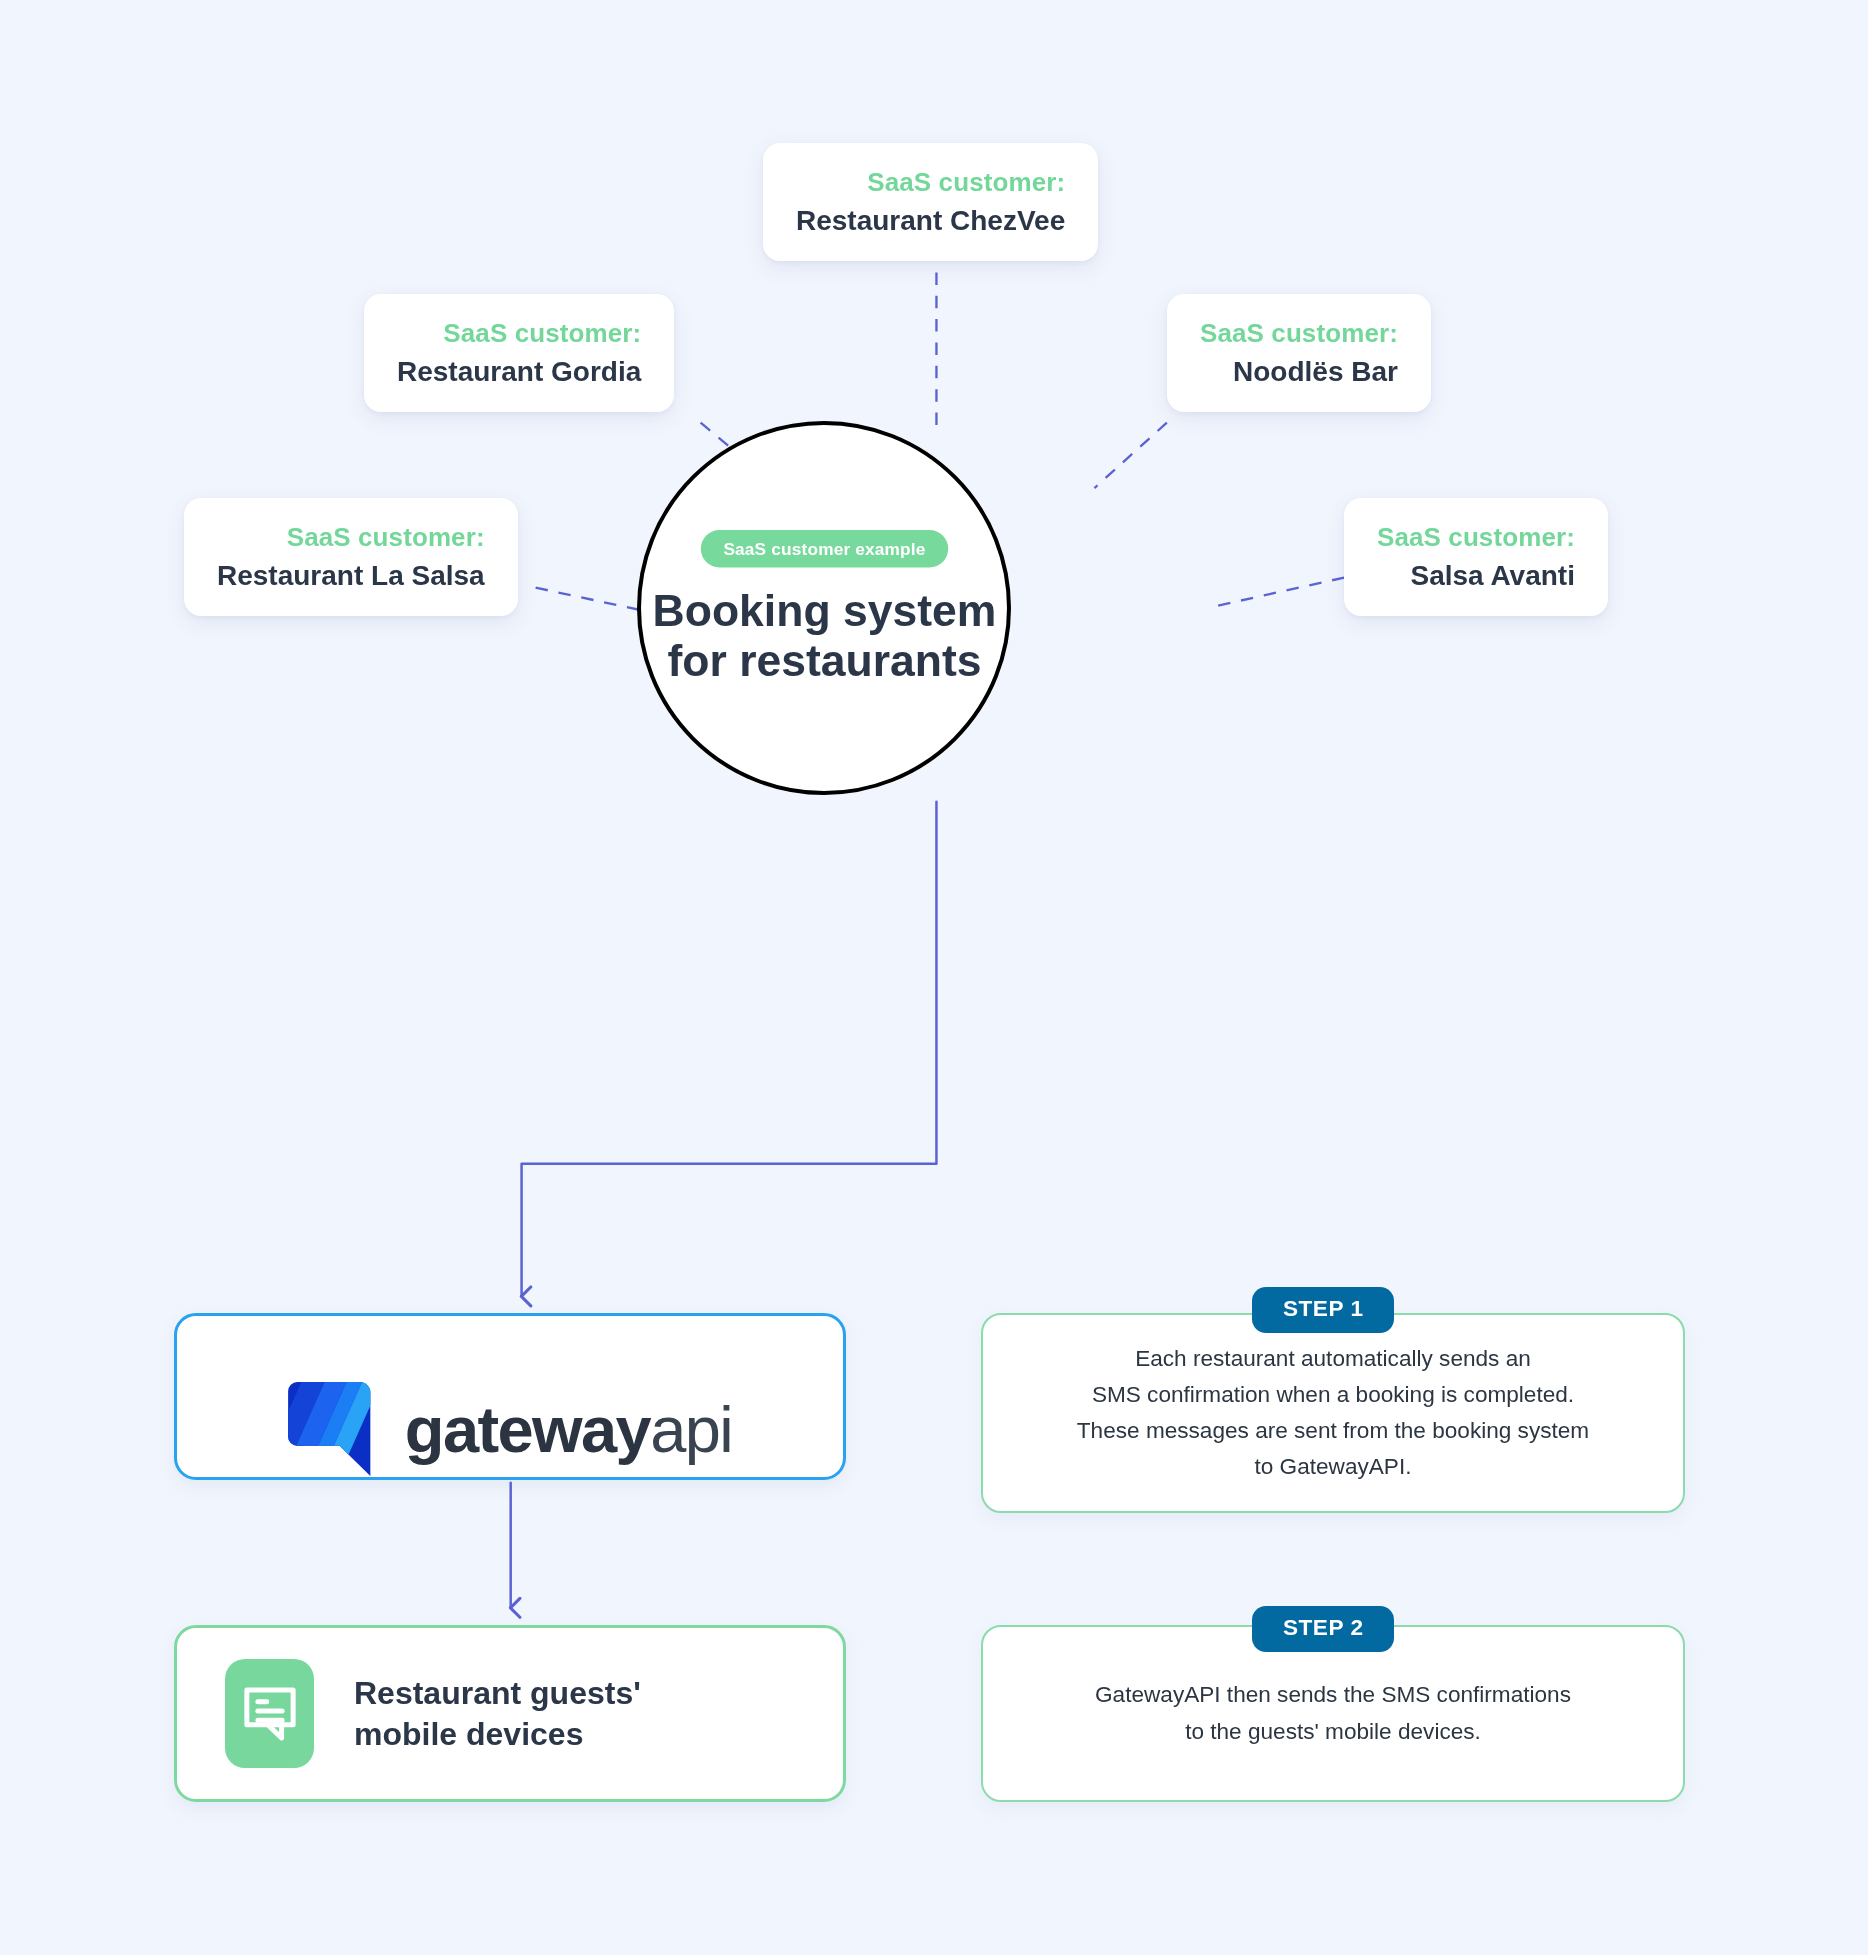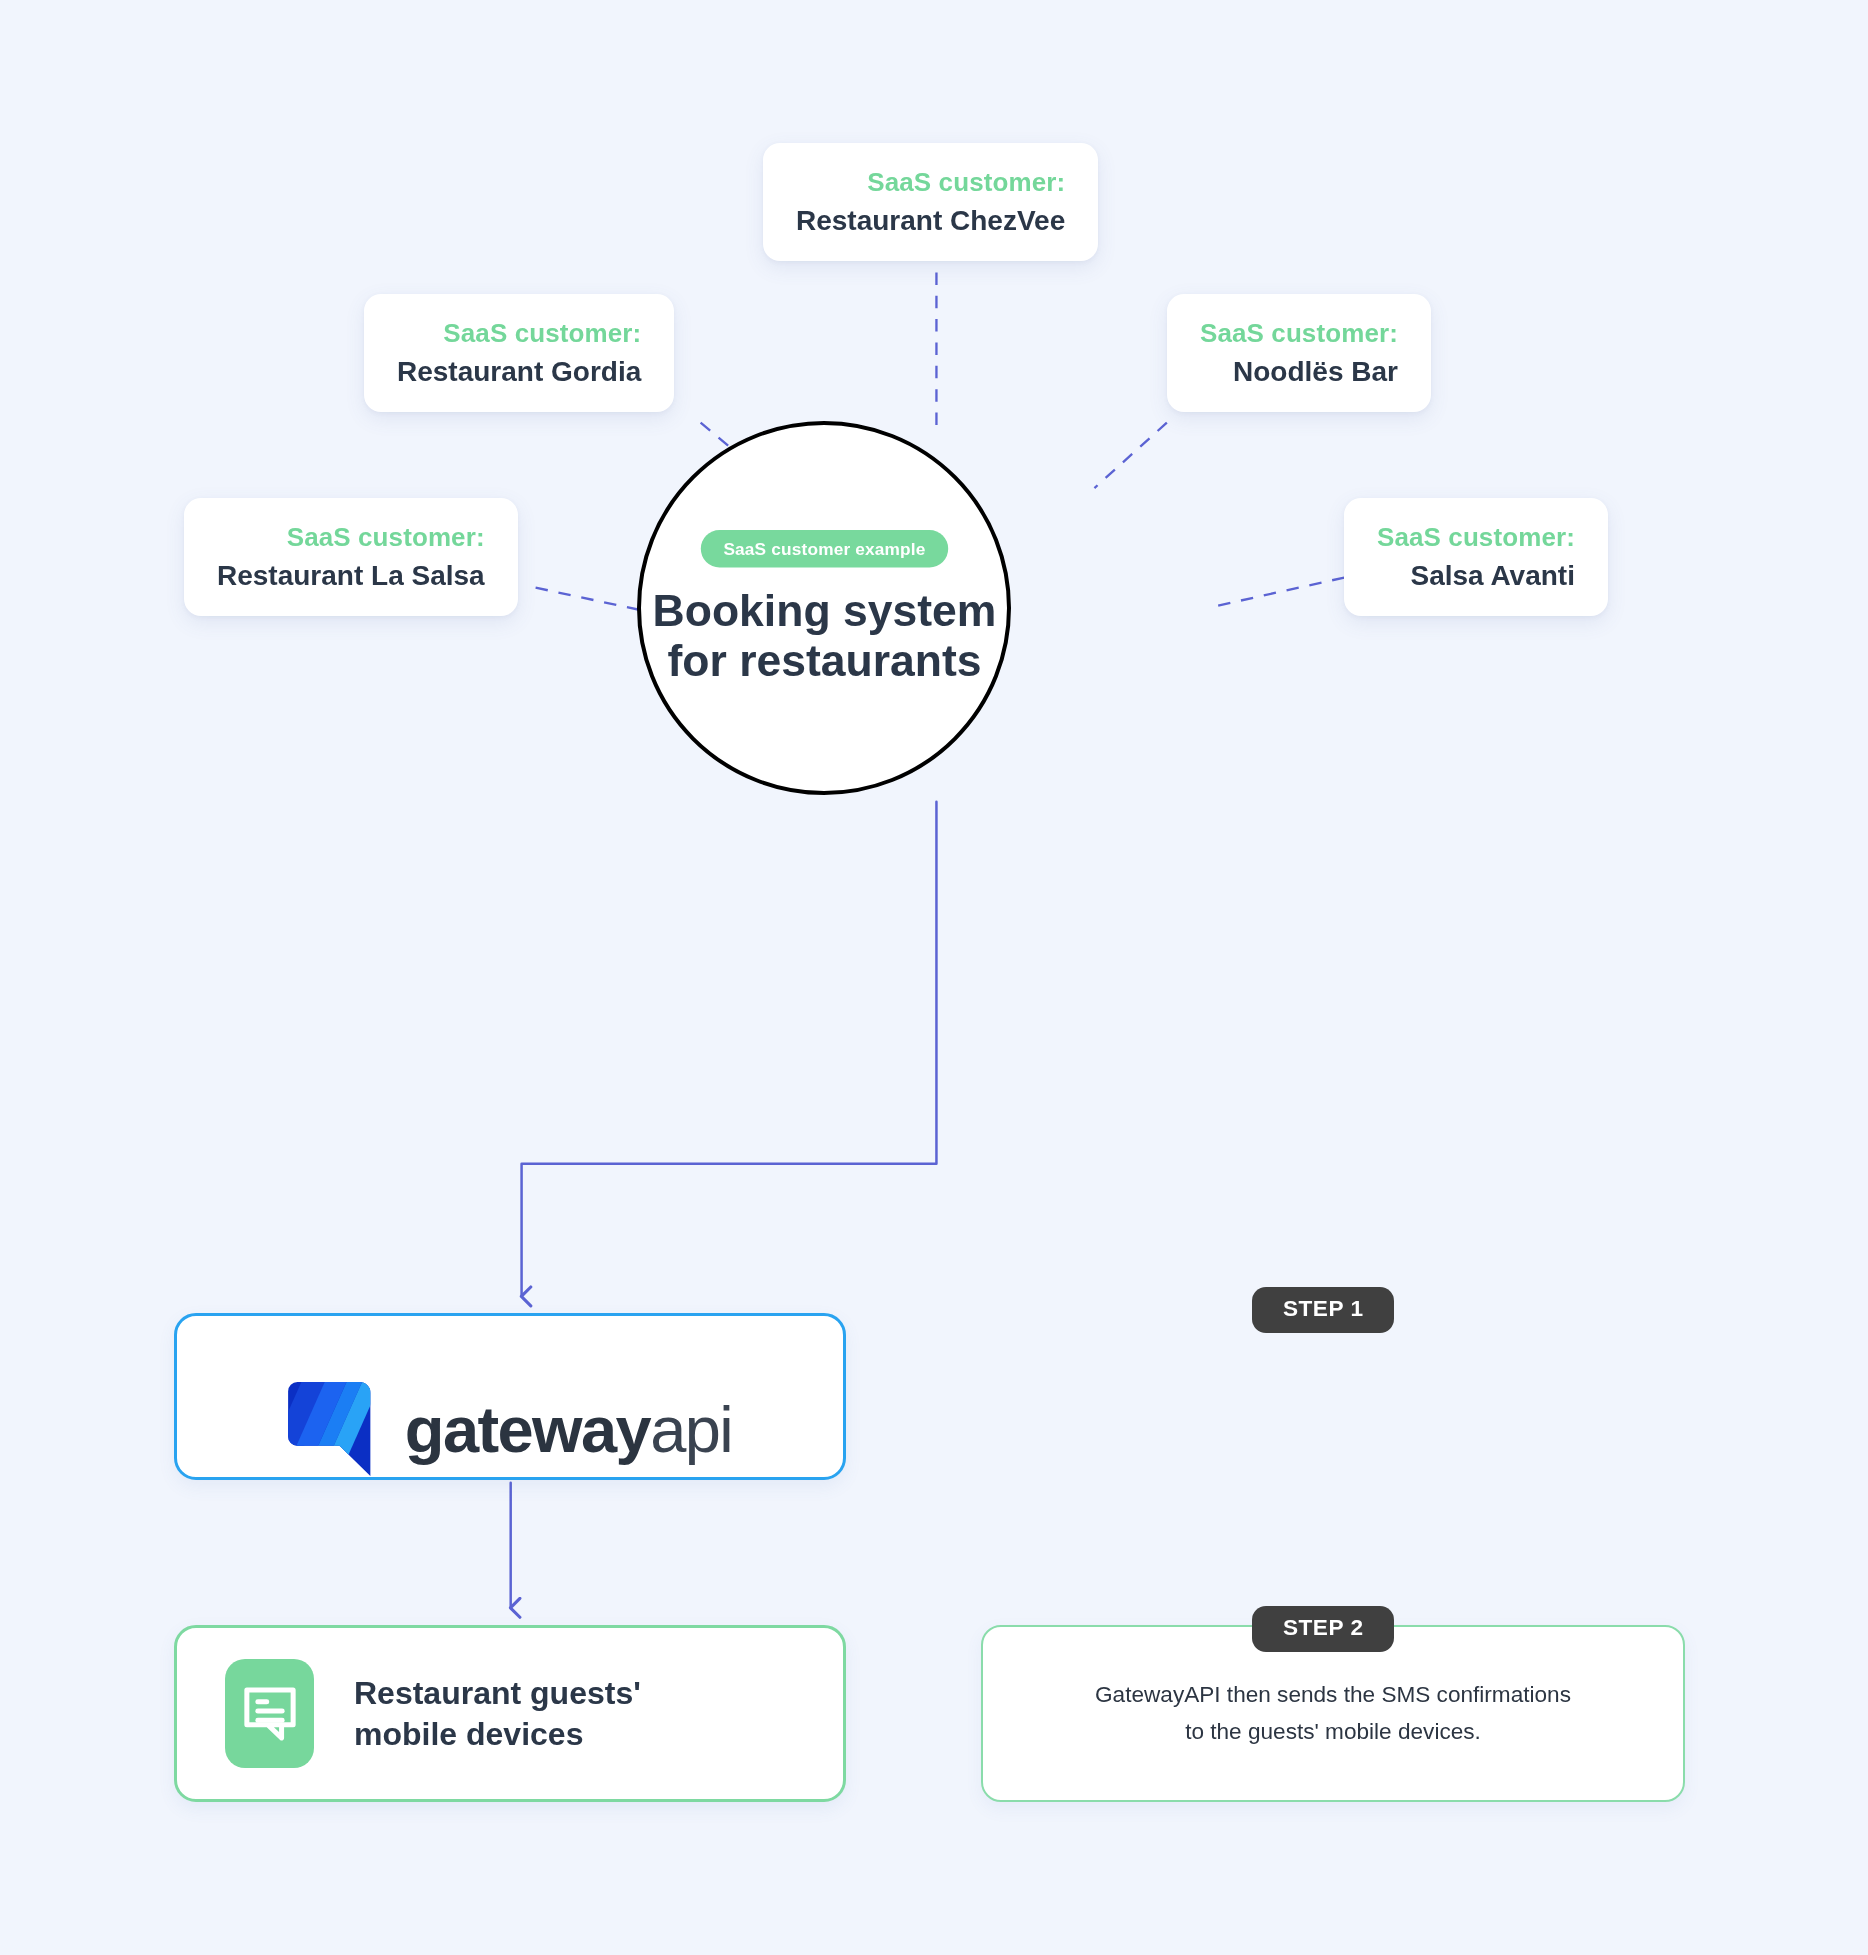--- a/index.html
+++ b/index.html
@@ -181,21 +181,21 @@
   }
   .step-body {
     color: #2c3542;
     font-size: 22.6px;
     line-height: 1.60;
     padding: 0 36px;
     white-space: pre-line;
   }
   .step-tab {
     position: absolute;
-    background: #404040;
+    background: #0369a1;
     color: #ffffff;
     font-size: 22.6px;
     font-weight: 700;
     letter-spacing: 0.5px;
     border-radius: 14px;
     padding: 8.6px 31px 11px 31px;
     z-index: 4;
     white-space: nowrap;
   }
 
@@ -292,20 +292,26 @@
         <rect x="16" y="29" width="38" height="6.5" rx="3.2" fill="#ffffff"></rect>
         <rect x="16" y="41" width="38" height="6.5" rx="3.2" fill="#ffffff"></rect>
       </svg>
     </div>
     <div id="dev-text">
       <div>Restaurant guests'</div>
       <div>mobile devices</div>
     </div>
   </div>
 
+  <div id="step1-card" class="step-card">
+    <div class="step-body">Each restaurant automatically sends an
+SMS confirmation when a booking is completed.
+These messages are sent from the booking system
+to GatewayAPI.</div>
+  </div>
   <div id="step1-tab" class="step-tab">STEP 1</div>
 
   <div id="step2-card" class="step-card">
     <div class="step-body">GatewayAPI then sends the SMS confirmations
 to the guests' mobile devices.</div>
   </div>
   <div id="step2-tab" class="step-tab">STEP 2</div>
 
 </div>
 

